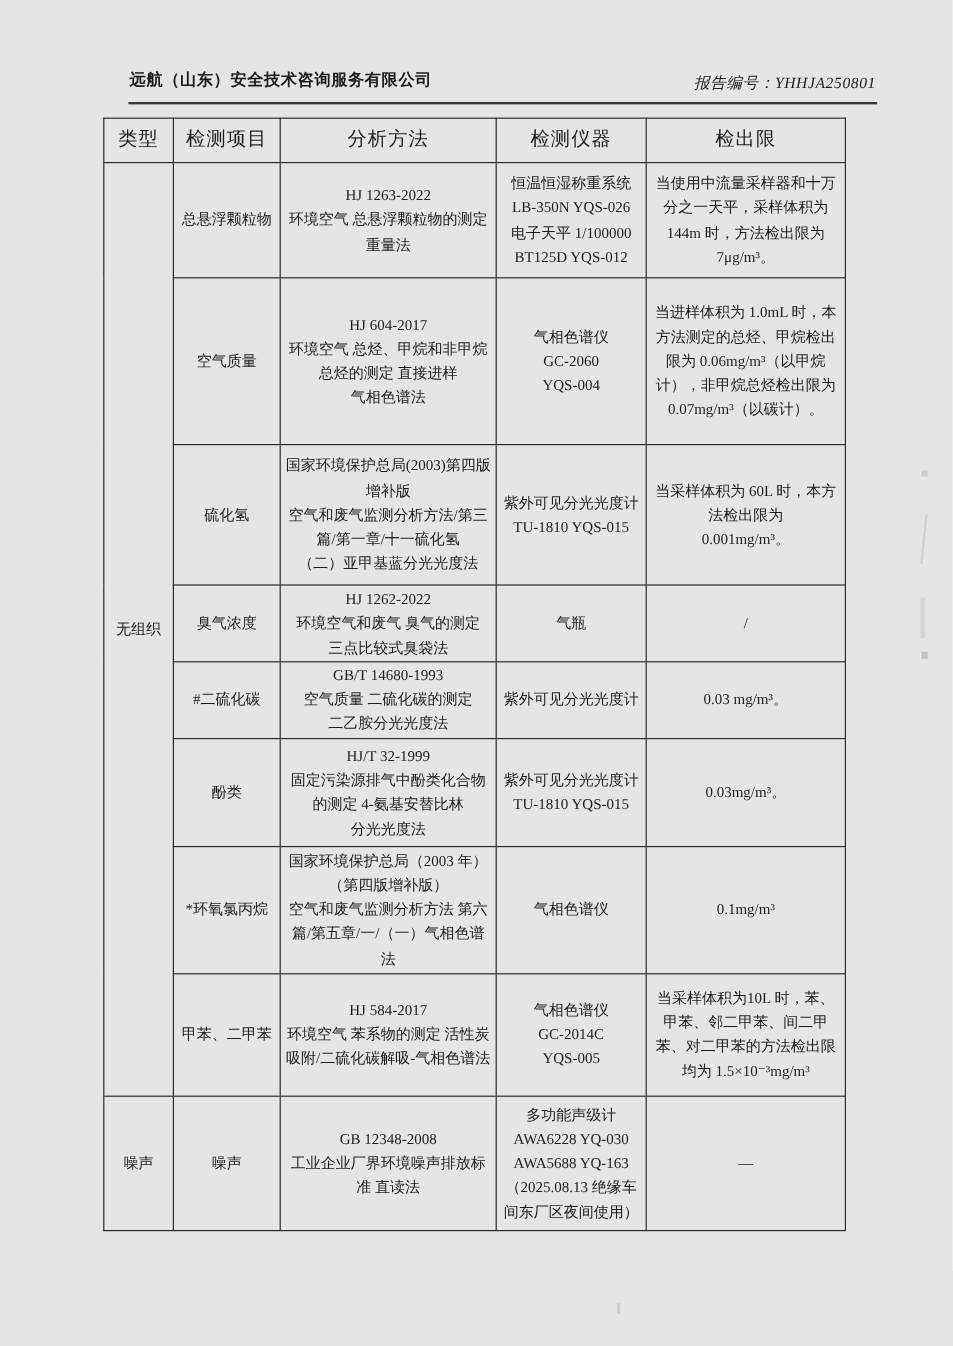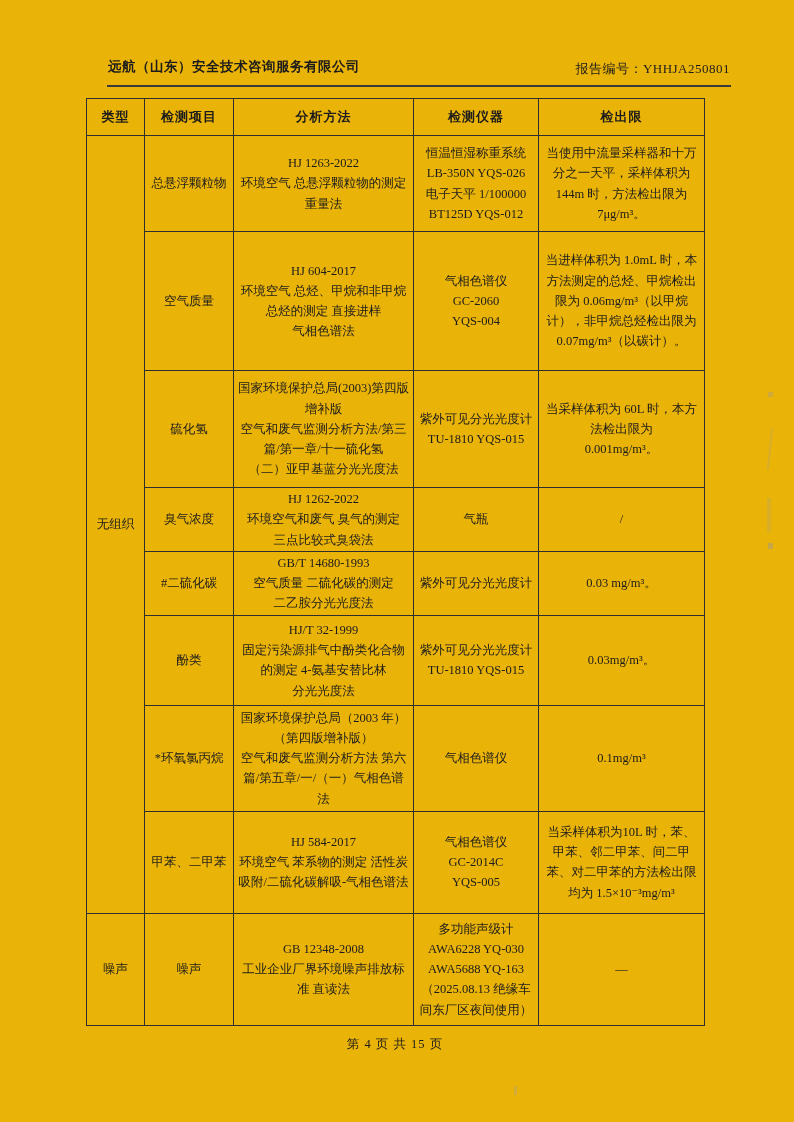--- a/index.html
+++ b/index.html
@@ -1,29 +1,29 @@
 <!DOCTYPE html>
 <html><head>
 <meta charset="utf-8">
 <style>
   html,body { margin:0; padding:0; background:#ffffff; }
   .page {
     position:relative; width:794px; height:1122px; margin:0 auto;
-    background:#eab308; overflow:hidden;
+    background:#e5e5e5; overflow:hidden;
     font-family:"Liberation Serif","DejaVu Serif",serif;
     color:#1c1c1c;
   }
   
   .company {
     position:absolute; left:108px; top:58px;
     font-size:13.5px; font-weight:bold; letter-spacing:0.5px;
   }
   .report-no {
     position:absolute; right:64px; top:60px;
-    font-size:13px; letter-spacing:0.5px;
+    font-size:13px; letter-spacing:0.5px;font-style:italic;
   }
   .hdr-rule {
     position:absolute; left:107px; top:85px; width:624px; height:2px;
     background:#3a3a3a;
   }
   
   table.main {
     position:absolute; left:86px; top:98px; width:618px;
     border-collapse:collapse; table-layout:fixed;
   }
@@ -32,21 +32,21 @@
     padding:1px 4px;
     vertical-align:middle;
     text-align:center;
     font-size:12.5px;
     line-height:1.62;
     white-space:pre-line;
     overflow:hidden;
     word-break:break-word;
   }
   table.main th {
-    font-weight:bold; font-size:13px; letter-spacing:1px;
+    font-weight:normal; font-size:16px; letter-spacing:1px;
     height:34px; white-space:nowrap;
   }
   td.just { text-align:justify; padding:2px 6px; }
   td.ctr  { text-align:center;margin-top:44px; }
   tr.r1 { height:96px; }
   tr.r2 { height:139px; }
   tr.r3 { height:117px; }
   tr.r4 { height:61px; }
   tr.r5 { height:64px; }
   tr.r6 { height:90px; }
@@ -175,21 +175,20 @@
 工业企业厂界环境噪声排放标准 直读法</td>
         <td>多功能声级计
 AWA6228 YQ-030
 AWA5688 YQ-163
 （2025.08.13 绝缘车间东厂区夜间使用）</td>
         <td class="ctr">—</td>
       </tr>
     </tbody>
   </table>
 
-  <div class="footer">第 4 页 共 15 页</div>
 
   <div class="art a1"></div>
   <div class="art a2"></div>
   <div class="art a3"></div>
   <div class="art a4"></div>
   <div class="art a5"></div>
 
 </div>
 
 </body></html>

